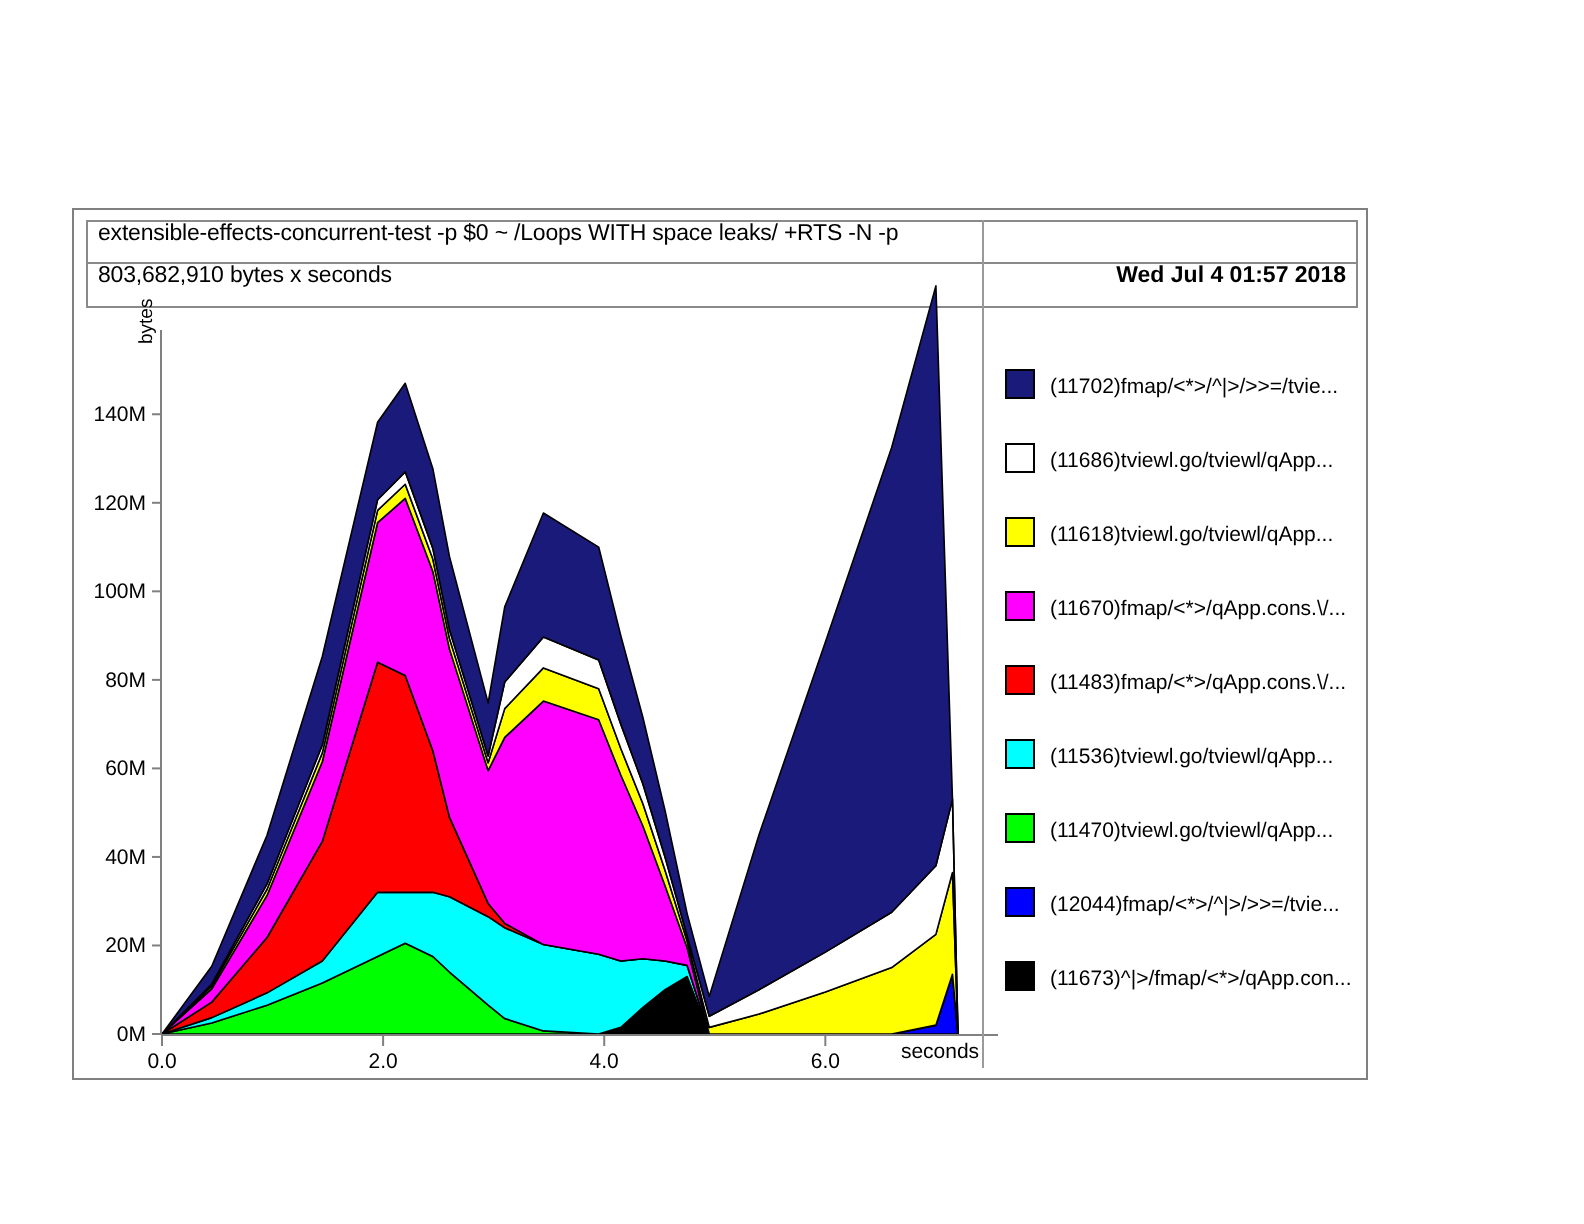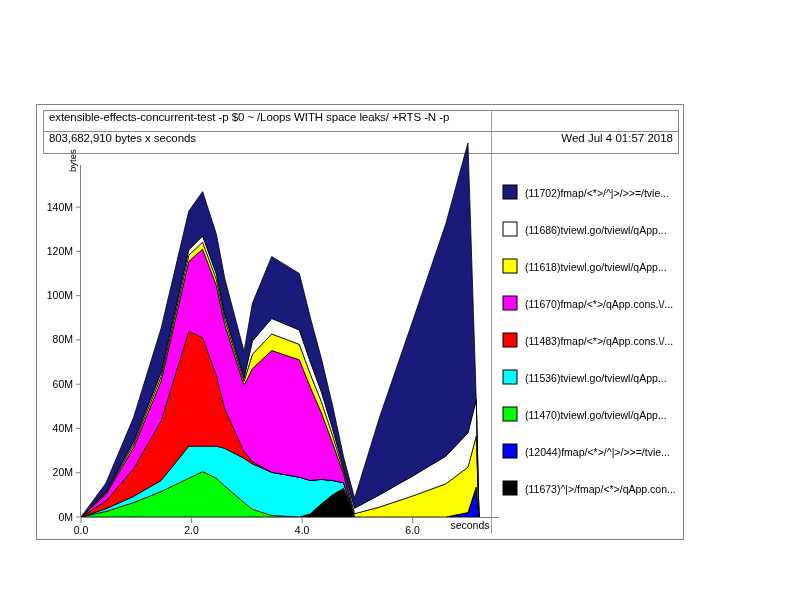--- a/index.html
+++ b/index.html
@@ -52,20 +52,21 @@
     font-size: 11.5px;
     color: #000000;
     white-space: nowrap;
     letter-spacing: -0.1px;
   }
   .title-right {
     margin-left: auto;
     font-size: 11.5px;
     color: #000000;
     white-space: nowrap;
+    font-weight: bold;
   }
   .plotsvg {
     position: absolute;
     left: 36px;
     top: 104px;
   }
   .axis-label {
     font-family: "Liberation Sans", sans-serif;
     font-size: 10.5px;
     fill: #000000;

